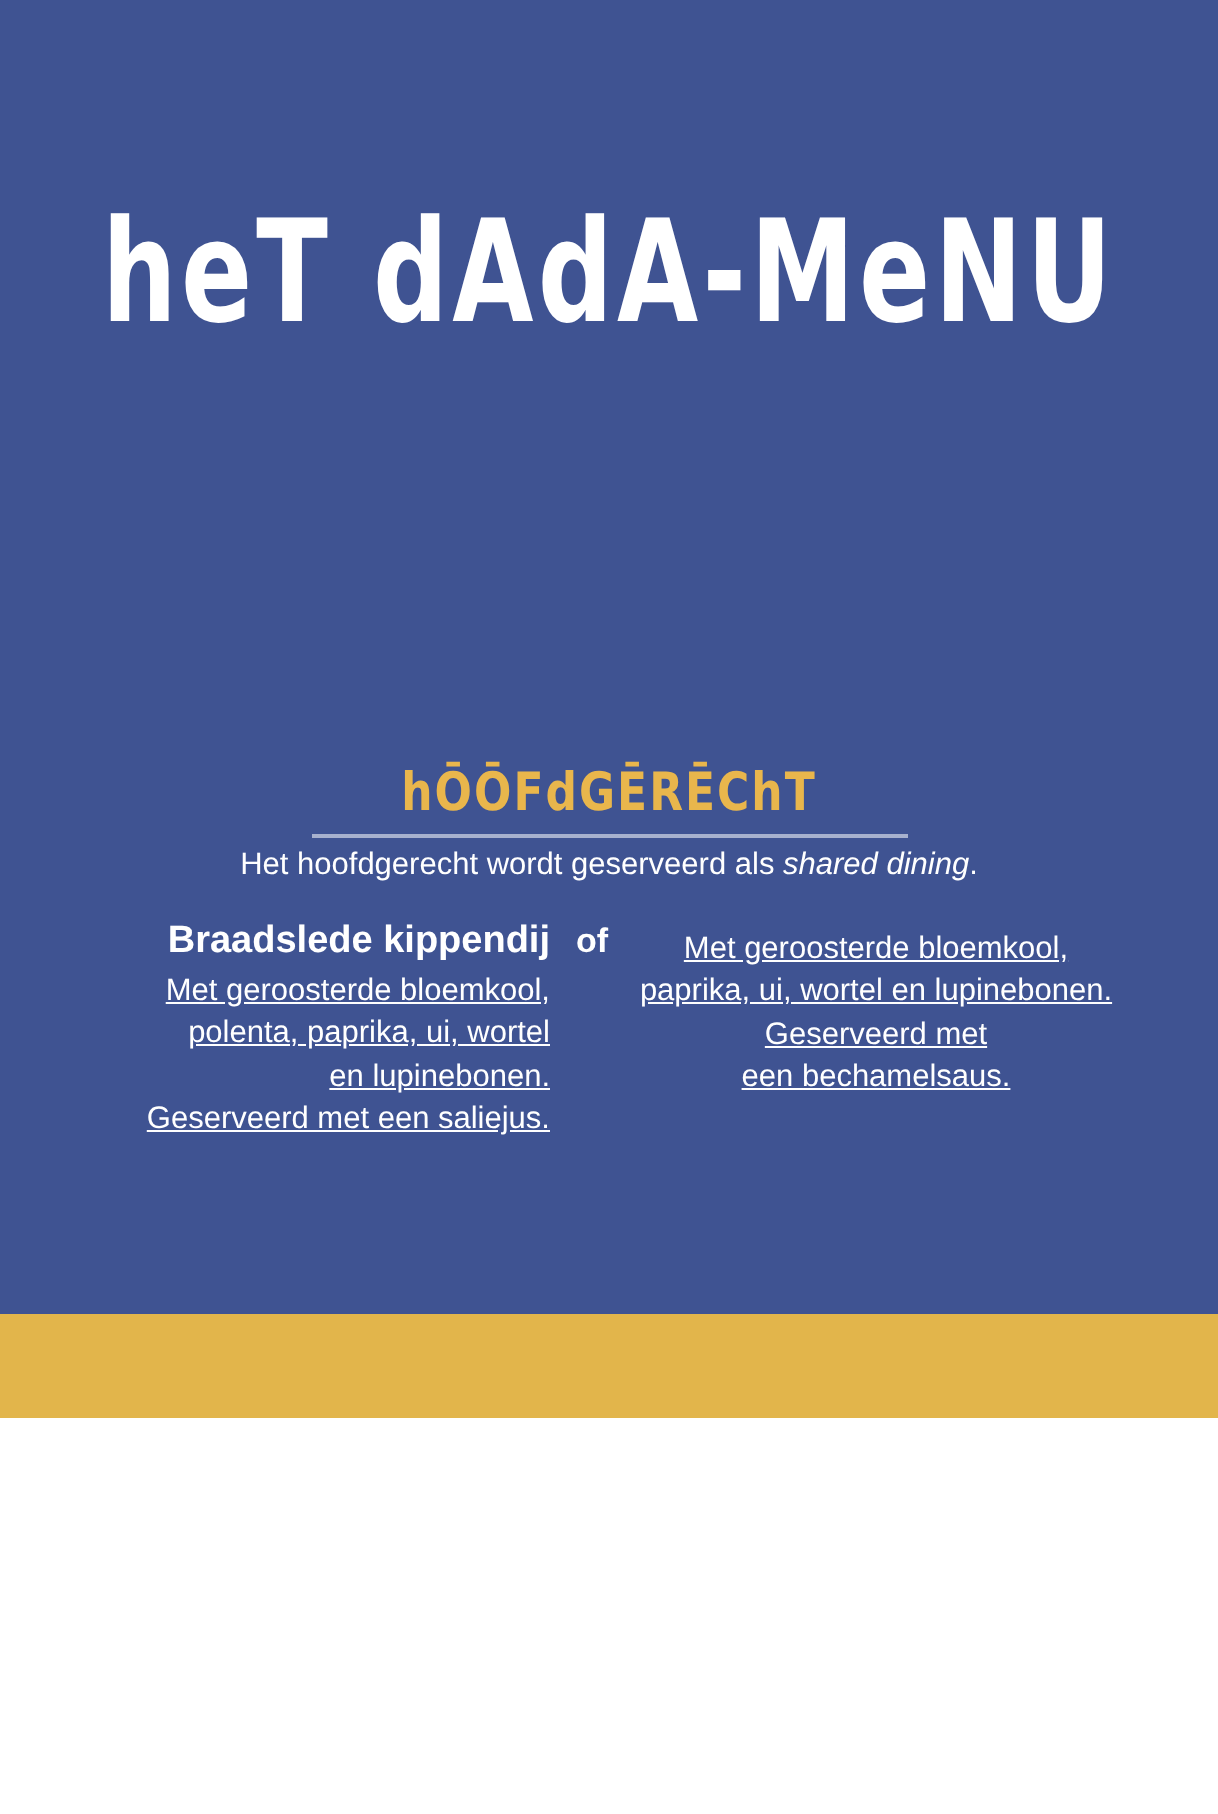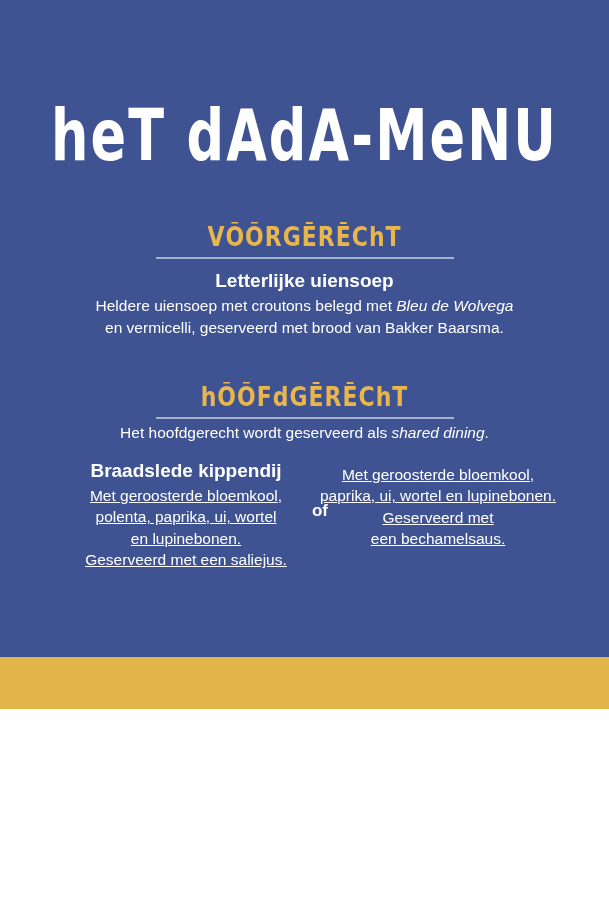--- a/index.html
+++ b/index.html
@@ -56,24 +56,24 @@
   .dish-desc {
     margin:3px auto 0 auto;
     max-width:500px;
     font-size:15.5px; line-height:21.5px;
     white-space:pre-line;
   }
   .dish-desc em { font-style:italic; }
 
   
   .choices { position:relative; margin-top:16px; height:132px; }
-  .choice-left  { position:absolute; left:80px;  width:212px; text-align:center; }
+  .choice-left  { position:absolute; left:63px;  width:212px; text-align:right; }
   .choice-right { position:absolute; left:318px; width:240px; text-align:center; }
   .choice-sep   { position:absolute; left:288px; width:40px; top:1px;
-                  font-size:17px; font-weight:bold; text-align:right;margin-top:40px; }
+                  font-size:17px; font-weight:bold; text-align:left; }
   .choice-name {
     margin:0; font-size:19px; line-height:21px; font-weight:bold;
     white-space:pre-line; position:relative;
   }
   .choice-desc {
     margin:4px 0 0 0; font-size:15.5px; line-height:21.5px;
     white-space:pre-line;
     text-decoration:underline;
   }
   .leaf-icon { position:absolute; top:-7px; right:-6px; width:36px; height:34px; }
@@ -89,26 +89,20 @@
     background:#E2B54B;
   }
 </style>
 </head>
 <body>
 
 <div class="page">
 
   <h1 class="title">heT dAdA-MeNU</h1>
 
-  <section class="course course-voorgerecht">
-    <h2 class="course-heading">VŌŌRGĒRĒChT</h2>
-    <div class="divider"></div>
-    <h3 class="dish-name">Letterlijke uiensoep</h3>
-    <p class="dish-desc"><span>Heldere uiensoep met croutons belegd met </span><em>Bleu de Wolvega</em><br><span>en vermicelli, geserveerd met brood van Bakker Baarsma.</span></p>
-  </section>
 
   <section class="course course-hoofdgerecht">
     <h2 class="course-heading">hŌŌFdGĒRĒChT</h2>
     <div class="divider"></div>
     <p class="dish-desc"><span>Het hoofdgerecht wordt geserveerd als </span><em>shared dining</em><span>.</span></p>
 
     <div class="choices">
       <div class="choice-left">
         <h4 class="choice-name">Braadslede kippendij</h4>
         <p class="choice-desc">Met geroosterde bloemkool,

